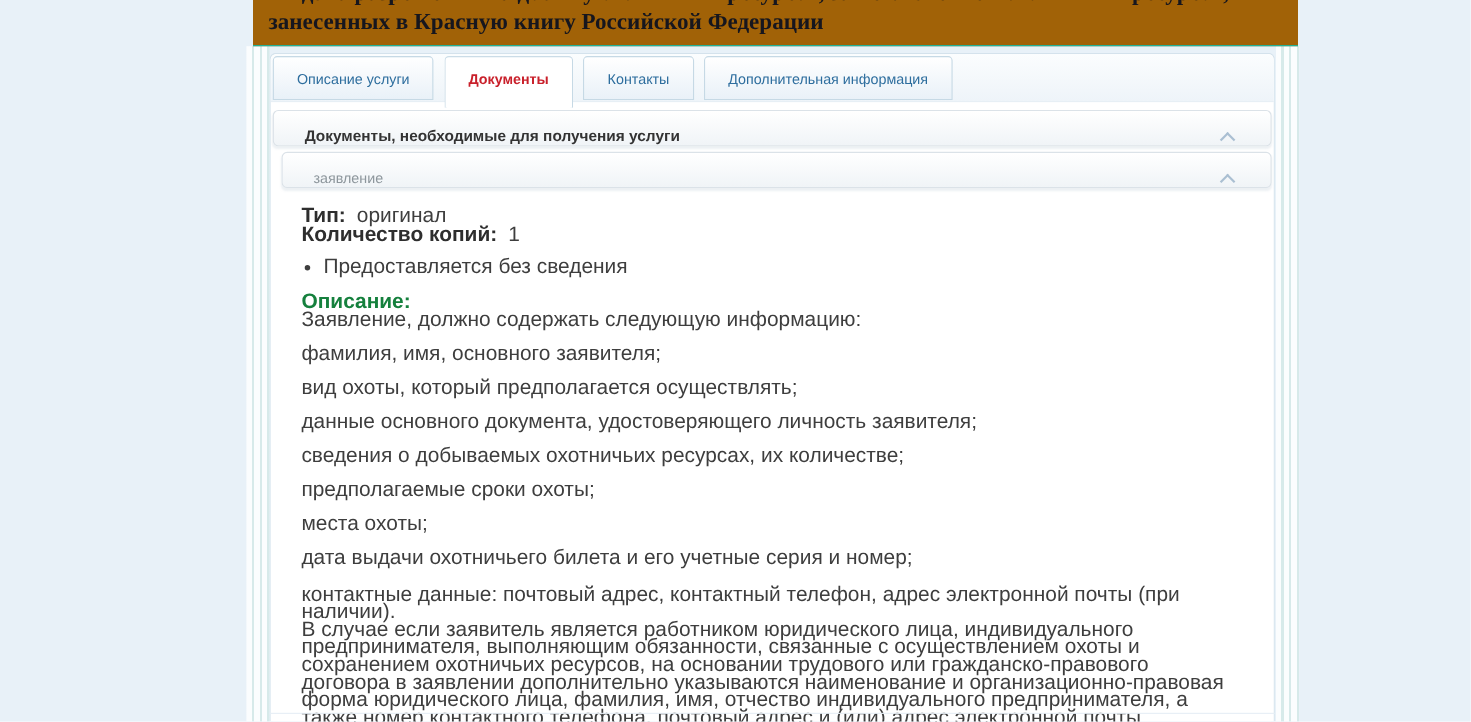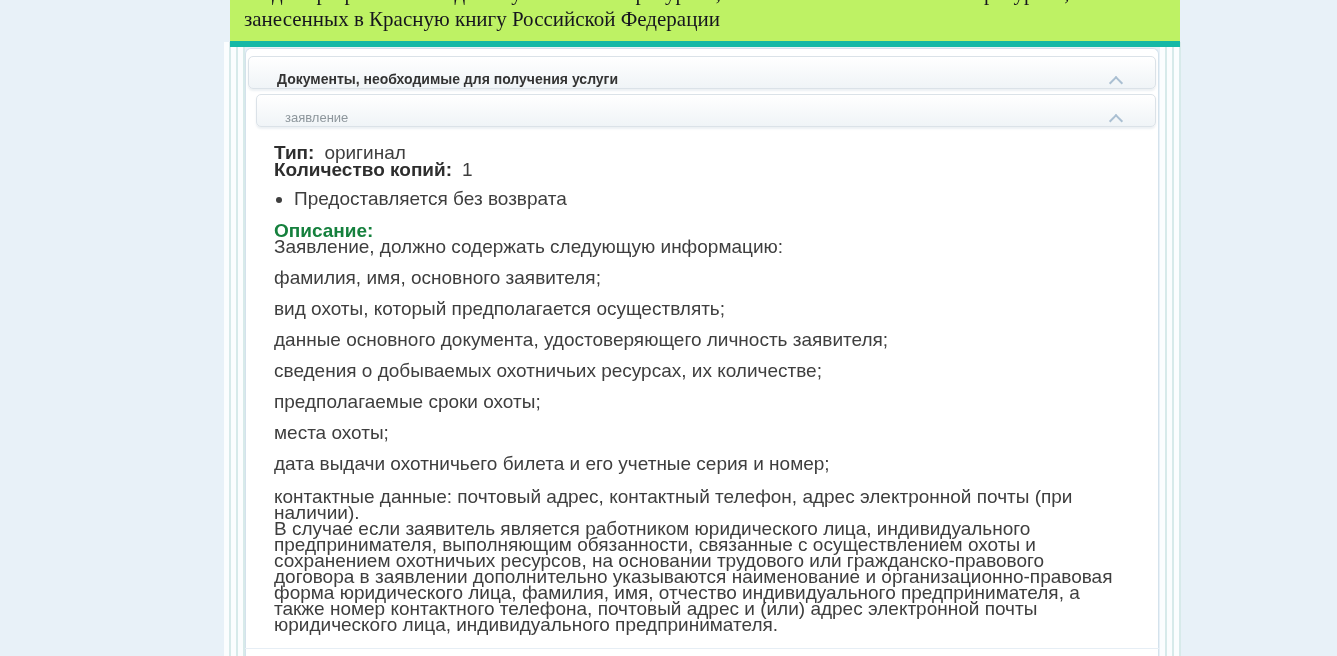--- a/index.html
+++ b/index.html
@@ -12,21 +12,21 @@
   .gutter {
     position:absolute; top:42px; bottom:0; width:21px;
     background:repeating-linear-gradient(90deg, #fbfdfe 0 5px, #d7eaea 5px 7px);
   }
   .gutter.left  { left:224px; }
   .gutter.right { left:1160px; }
 
   
   .title-card {
     position:absolute; left:230px; top:0; width:950px; height:41px;
-    background:#bef264; border-bottom:6px solid #14b8a6; overflow:hidden;
+    background:#a16207; border-bottom:1px solid #14b8a6; overflow:hidden;font-weight:bold;
   }
   .title-line {
     font-family:"Liberation Serif","DejaVu Serif",serif;
     font-size:21px; line-height:26px; color:#16161e;
     margin:0; padding-left:14px; white-space:nowrap;
   }
   .title-line.clipped { margin-top:-20px; }
 
   
   .card {
@@ -96,41 +96,47 @@
   <div class="gutter left"></div>
   <div class="gutter right"></div>
 
   <div class="title-card">
     <p class="title-line clipped">Выдача разрешений на добычу охотничьих ресурсов, за исключением охотничьих ресурсов,</p>
     <p class="title-line">занесенных в Красную книгу Российской Федерации</p>
   </div>
 
   <div class="card">
 
+    <div class="tabstrip">
+      <span class="tab">Описание услуги</span>
+      <span class="tab active">Документы</span>
+      <span class="tab">Контакты</span>
+      <span class="tab">Дополнительная информация</span>
+    </div>
 
     <div class="acc">
       <span class="label1">Документы, необходимые для получения услуги</span>
       <span class="chev"></span>
     </div>
 
     <div class="acc sub">
       <span class="label1">заявление</span>
       <span class="chev"></span>
     </div>
 
     <div class="content">
       <div class="kv">
         <b>Тип:</b><span class="val">оригинал</span>
       </div>
       <div class="kv">
         <b>Количество копий:</b><span class="val">1</span>
       </div>
 
       <ul>
-        <li>Предоставляется без возврата</li>
+        <li>Предоставляется без сведения</li>
       </ul>
 
       <p class="desc-label">Описание:</p>
       <p class="intro">Заявление, должно содержать следующую информацию:</p>
 
       <p class="item">фамилия, имя, основного заявителя;</p>
       <p class="item">вид охоты, который предполагается осуществлять;</p>
       <p class="item">данные основного документа, удостоверяющего личность заявителя;</p>
       <p class="item">сведения о добываемых охотничьих ресурсах, их количестве;</p>
       <p class="item">предполагаемые сроки охоты;</p>

